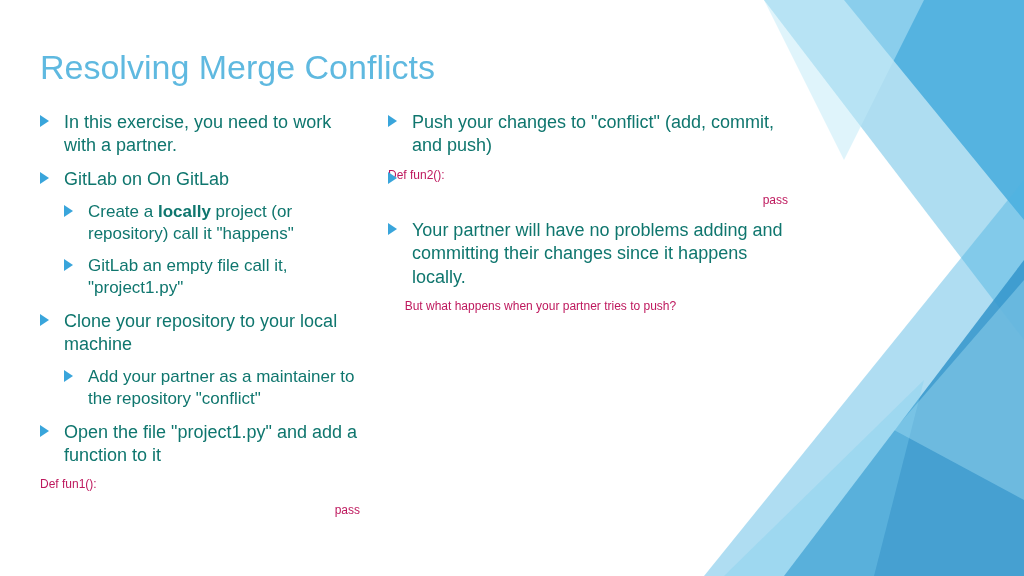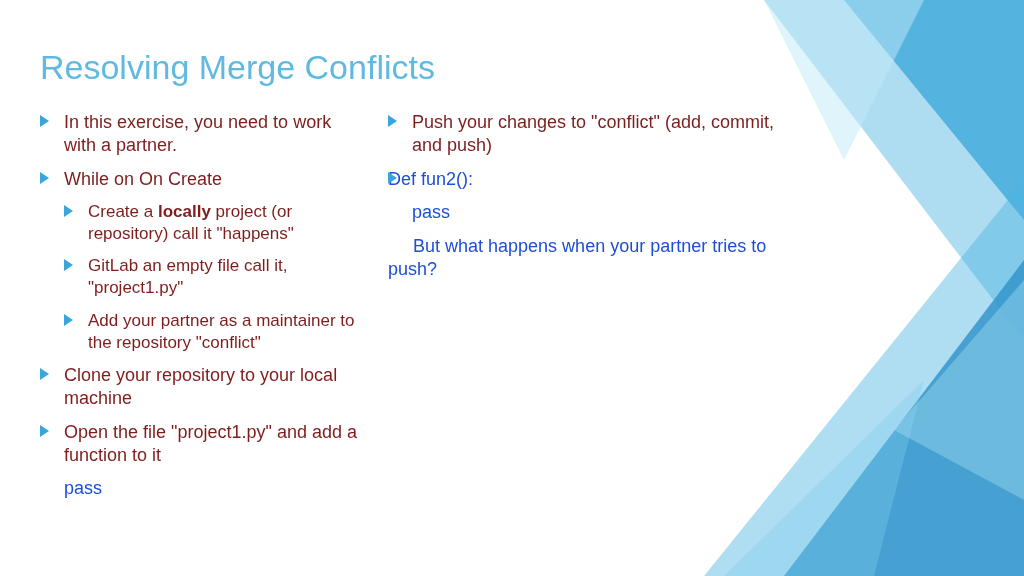--- a/index.html
+++ b/index.html
@@ -36,44 +36,44 @@
   }
   .col-left { width: 320px; }
   .col-right { width: 400px; }
   ul { list-style: none; }
   li.item {
     position: relative;
     padding-left: 24px;
     margin-bottom: 10px;
     font-size: 18px;
     line-height: 1.3;
-    color: #7f1d1d;
+    color: #0f766e;
   }
   li.item.sub {
     margin-left: 24px;
     font-size: 17px;
   }
   .bullet-icon {
     position: absolute;
     left: 0;
     top: 4px;
     width: 0;
     height: 0;
     border-top: 6px solid transparent;
     border-bottom: 6px solid transparent;
     border-left: 9px solid #39a5db;
   }
   .bold { font-weight: bold; }
   .plain {
-    font-size: 18px;
+    font-size: 12px;
     line-height: 1.3;
-    color: #1d4ed8;
+    color: #be185d;
     margin-bottom: 10px;
   }
-  .plain.indent { padding-left: 24px; }
+  .plain.indent { padding-left: 24px; text-align: right; }
   .plain.body-indent { padding-left: 0; }
 </style>
 </head>
 <body>
 
 <svg class="bg-shapes" viewBox="0 0 380 576">
   <polygon points="380,0 200,0 380,220" fill="#2e9bd6" opacity="0.85"></polygon>
   <polygon points="380,0 120,0 380,340" fill="#5ebce4" opacity="0.5"></polygon>
   <polygon points="380,576 140,576 380,260" fill="#1f7db8" opacity="0.85"></polygon>
   <polygon points="380,576 60,576 380,180" fill="#4db4e2" opacity="0.45"></polygon>
@@ -88,55 +88,62 @@
   <div class="columns">
 
     <div class="col-left">
       <ul>
         <li class="item">
           <span class="bullet-icon"></span>
           <span>In this exercise, you need to work with a partner.</span>
         </li>
         <li class="item">
           <span class="bullet-icon"></span>
-          <span>While on On Create</span>
+          <span>GitLab on On GitLab</span>
         </li>
         <li class="item sub">
           <span class="bullet-icon"></span>
           <span>Create a </span><span class="bold">locally</span><span> project (or repository) call it "happens"</span>
         </li>
         <li class="item sub">
           <span class="bullet-icon"></span>
           <span>GitLab an empty file call it, "project1.py"</span>
         </li>
+        <li class="item">
+          <span class="bullet-icon"></span>
+          <span>Clone your repository to your local machine</span>
+        </li>
         <li class="item sub">
           <span class="bullet-icon"></span>
           <span>Add your partner as a maintainer to the repository "conflict"</span>
         </li>
         <li class="item">
           <span class="bullet-icon"></span>
-          <span>Clone your repository to your local machine</span>
-        </li>
-        <li class="item">
-          <span class="bullet-icon"></span>
           <span>Open the file "project1.py" and add a function to it</span>
         </li>
       </ul>
+      <div class="plain">Def fun1():</div>
       <div class="plain indent">pass</div>
     </div>
 
     <div class="col-right">
       <ul>
         <li class="item">
           <span class="bullet-icon"></span>
           <span>Push your changes to "conflict" (add, commit, and push)</span>
         </li>
         <li class="item">
           <span class="bullet-icon"></span>
         </li>
       </ul>
       <div class="plain">Def fun2():</div>
       <div class="plain indent">pass</div>
+      <ul>
+        <li class="item">
+          <span class="bullet-icon"></span>
+          <span>Your partner will have no problems adding and committing their changes since it happens locally.</span>
+        </li>
+      </ul>
       <div class="plain body-indent" style="white-space:pre-wrap;">     But what happens when your partner tries to push?</div>
     </div>
 
   </div>
 </div>
 
 </body></html>

